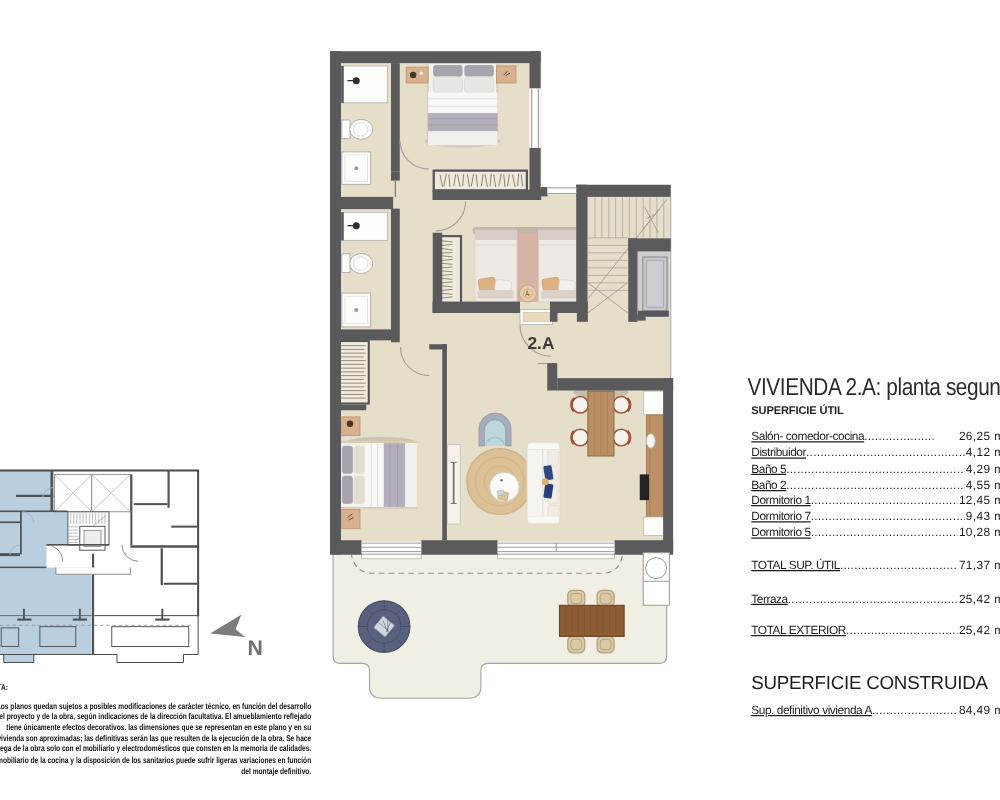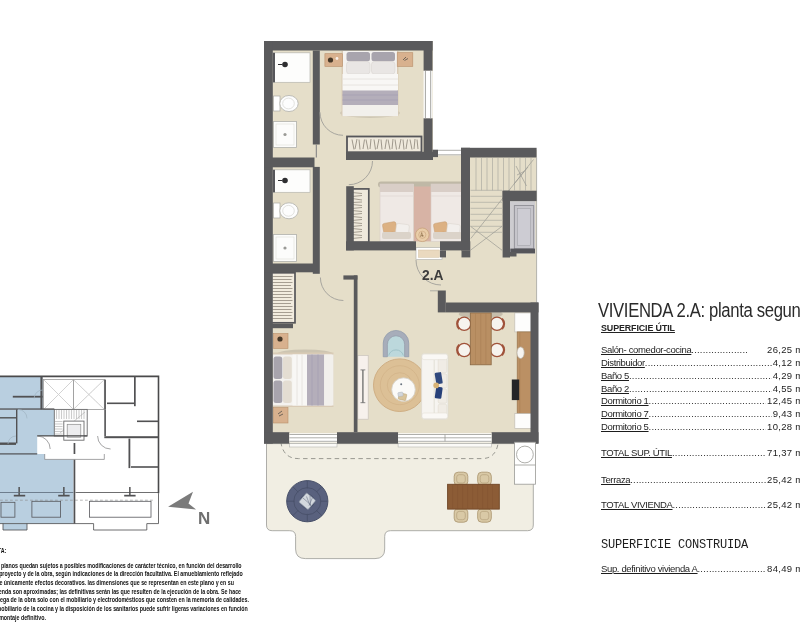--- a/index.html
+++ b/index.html
@@ -1,17 +1,17 @@
 <!DOCTYPE html>
 <html><head>
 <meta charset="utf-8">
 <style>
   html,body{margin:0;padding:0;width:800px;height:640px;overflow:hidden;background:#fff;
     font-family:"Liberation Sans",sans-serif;}
-  #page{position:relative;width:800px;height:640px;overflow:hidden;}
+  #page{position:relative;width:800px;height:640px;overflow:hidden;text-align:right;}
   svg{position:absolute;left:0;top:0;}
   .txt{position:absolute;color:#1d1d1d;}
   .row{display:flex;align-items:baseline;font-size:9.5px;letter-spacing:-0.35px;width:206px;}
   .row .lab{white-space:nowrap;text-decoration:underline;}
   .row .dots{flex:1 1 auto;overflow:hidden;white-space:nowrap;letter-spacing:0.2px;}
   .row .val{white-space:nowrap;margin-left:1px;letter-spacing:0.3px;}
 </style>
 </head>
 <body>
 <div id="page">
@@ -561,21 +561,21 @@
 </g>
 
 <path d="M168.1,506.7 L193,491.7 L188.5,503.4 L196.1,509.5 Z" fill="#7b7b7b"></path>
 
 <text x="198" y="524" font-family="Liberation Sans,sans-serif" font-size="17" font-weight="bold" fill="#6f6f6f">N</text>
 
 </svg>
 
 <div class="txt" style="left:598px;top:298.5px;font-size:19.5px;letter-spacing:-0.4px;color:#2b2b2b;white-space:nowrap;transform:scaleX(0.855);transform-origin:0 50%;">VIVIENDA 2.A: planta segunda</div>
 
-<div class="txt" style="left:601px;top:323px;font-size:8.9px;font-weight:bold;letter-spacing:-0.1px;color:#232323;text-decoration:underline;">SUPERFICIE ÚTIL</div>
+<div class="txt" style="left:601px;top:323px;font-size:8.9px;font-weight:bold;letter-spacing:-0.1px;color:#232323;">SUPERFICIE ÚTIL</div>
 
 <div class="txt" style="left:601px;top:344.4px;">
   <div class="row" style="height:12.75px;">
         <span class="lab">Salón- comedor-cocina</span>
         <span class="dots" style="flex:0 0 56px;">.......................................</span>
         <span style="flex:1 1 auto;"></span>
         <span class="val">26,25 m²</span>
       </div>
   <div class="row" style="height:12.75px;">
         <span class="lab">Distribuidor</span>
@@ -620,27 +620,27 @@
 <div class="txt" style="left:601px;top:474.2px;">
       <div class="row">
         <span class="lab">Terraza</span>
         <span class="dots">....................................................................</span>
         <span class="val">25,42 m²</span>
       </div>
     </div>
 
 <div class="txt" style="left:601px;top:498.7px;">
       <div class="row">
-        <span class="lab">TOTAL VIVIENDA</span>
+        <span class="lab">TOTAL EXTERIOR</span>
         <span class="dots">....................................................................</span>
         <span class="val">25,42 m²</span>
       </div>
     </div>
 
-<div class="txt" style="left:601px;top:538px;font-size:12px;letter-spacing:-0.2px;font-family:Liberation Mono, monospace;">SUPERFICIE CONSTRUIDA</div>
+<div class="txt" style="left:601px;top:538px;font-size:15px;letter-spacing:-0.2px;">SUPERFICIE CONSTRUIDA</div>
 
 <div class="txt" style="left:601px;top:562.5px;">
       <div class="row">
         <span class="lab">Sup. definitivo vivienda A</span>
         <span class="dots">....................................................................</span>
         <span class="val">84,49 m²</span>
       </div>
     </div>
 
 <div class="txt" style="left:-10px;top:547px;font-size:6.8px;font-weight:bold;color:#111;transform:scaleX(0.78);transform-origin:0 0;">NOTA:</div>

